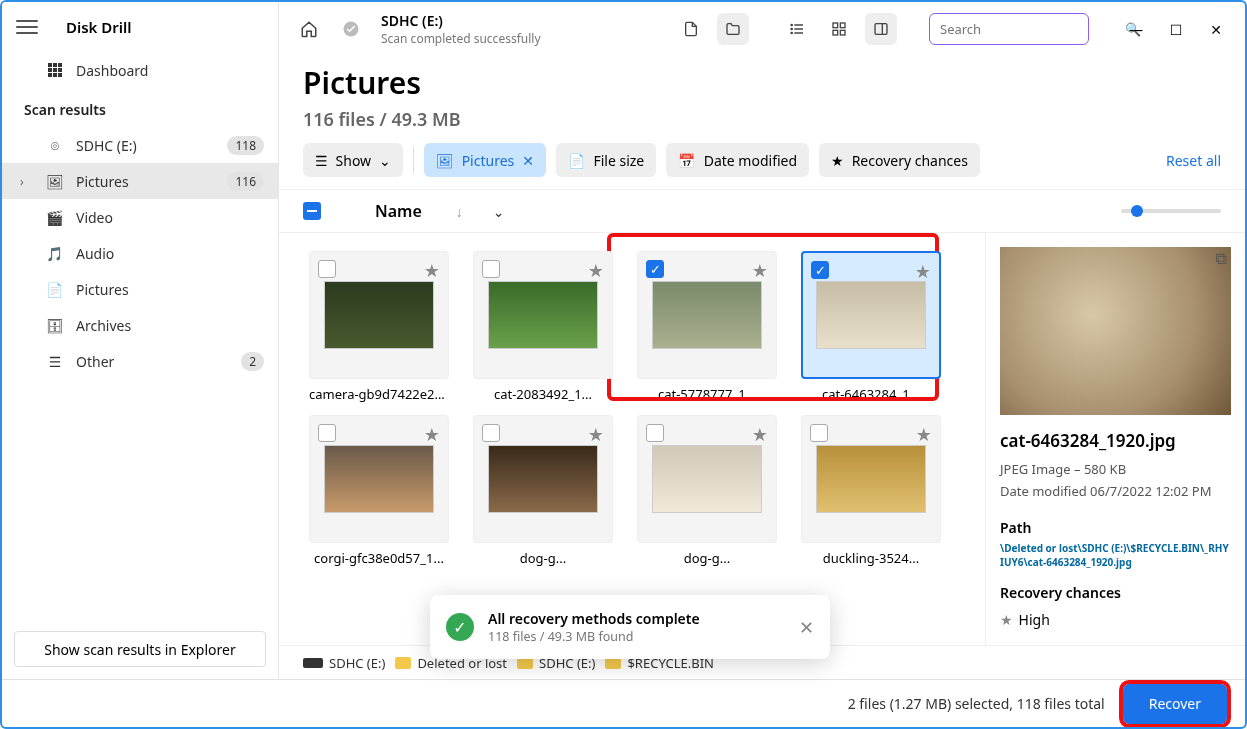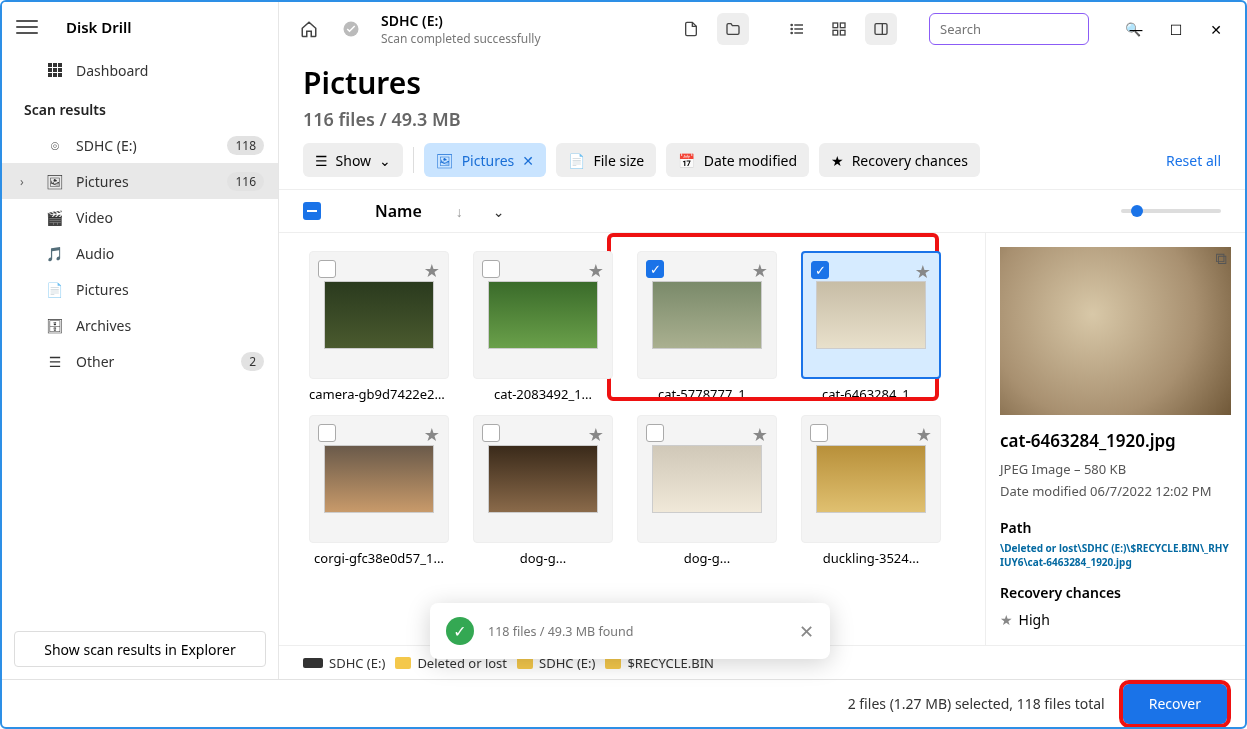--- a/index.html
+++ b/index.html
@@ -392,16 +392,17 @@
 </div>
 
 <div class="footer">
   <span class="status">2 files (1.27 MB) selected, 118 files total</span>
   <button class="recover-btn">Recover</button>
 </div>
 
 <div class="toast">
   <div class="tick">✓</div>
   <div class="tmsg">
+    <div class="t1">All recovery methods complete</div>
     <div class="t2">118 files / 49.3 MB found</div>
   </div>
   <div class="tx">✕</div>
 </div>
 
 </body></html>

